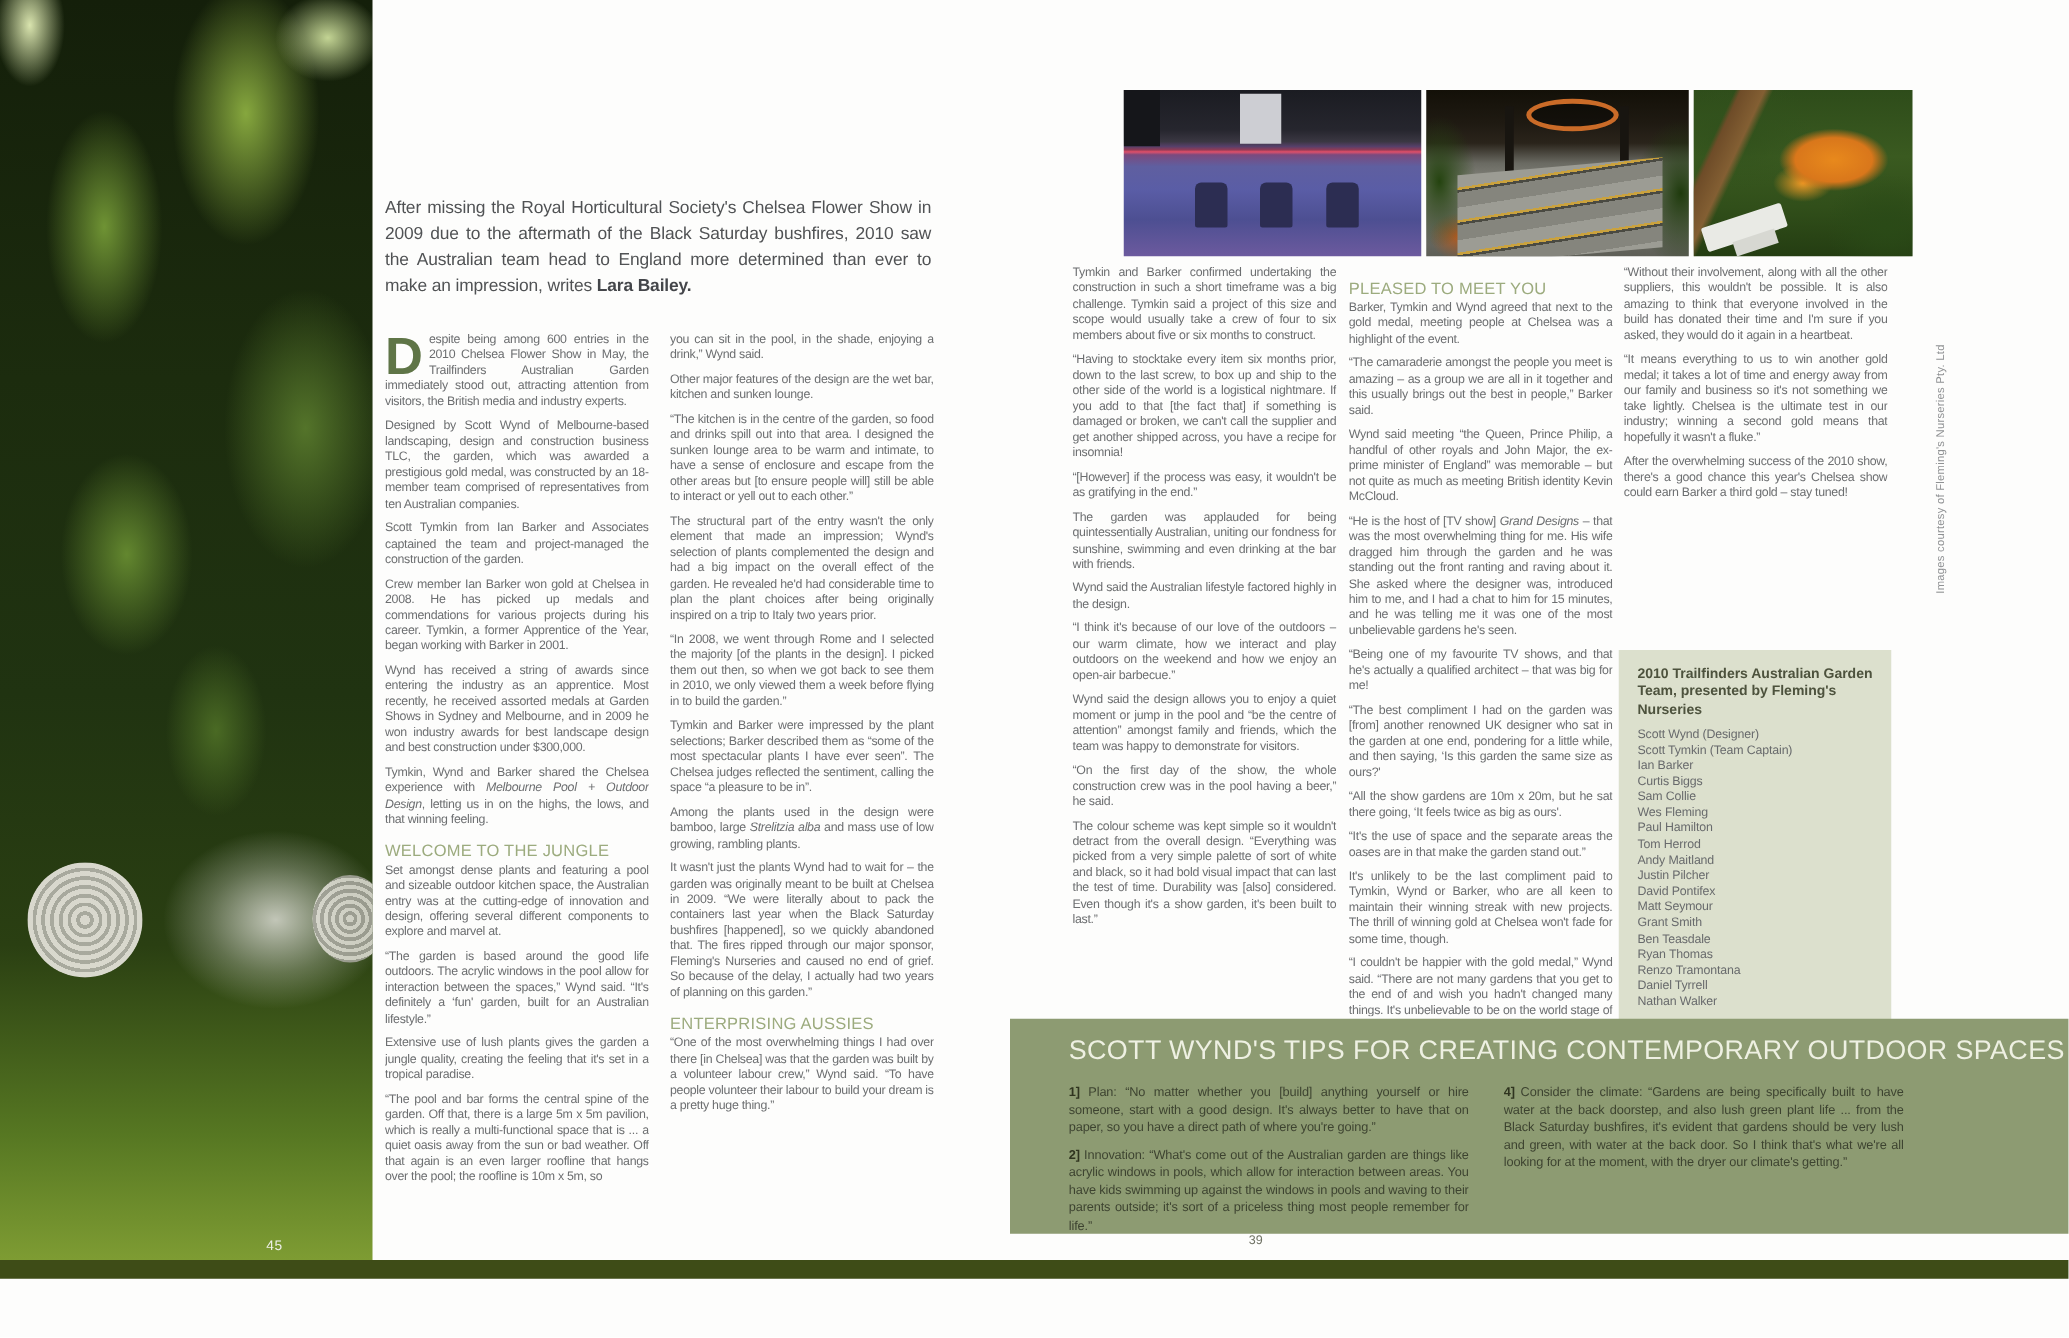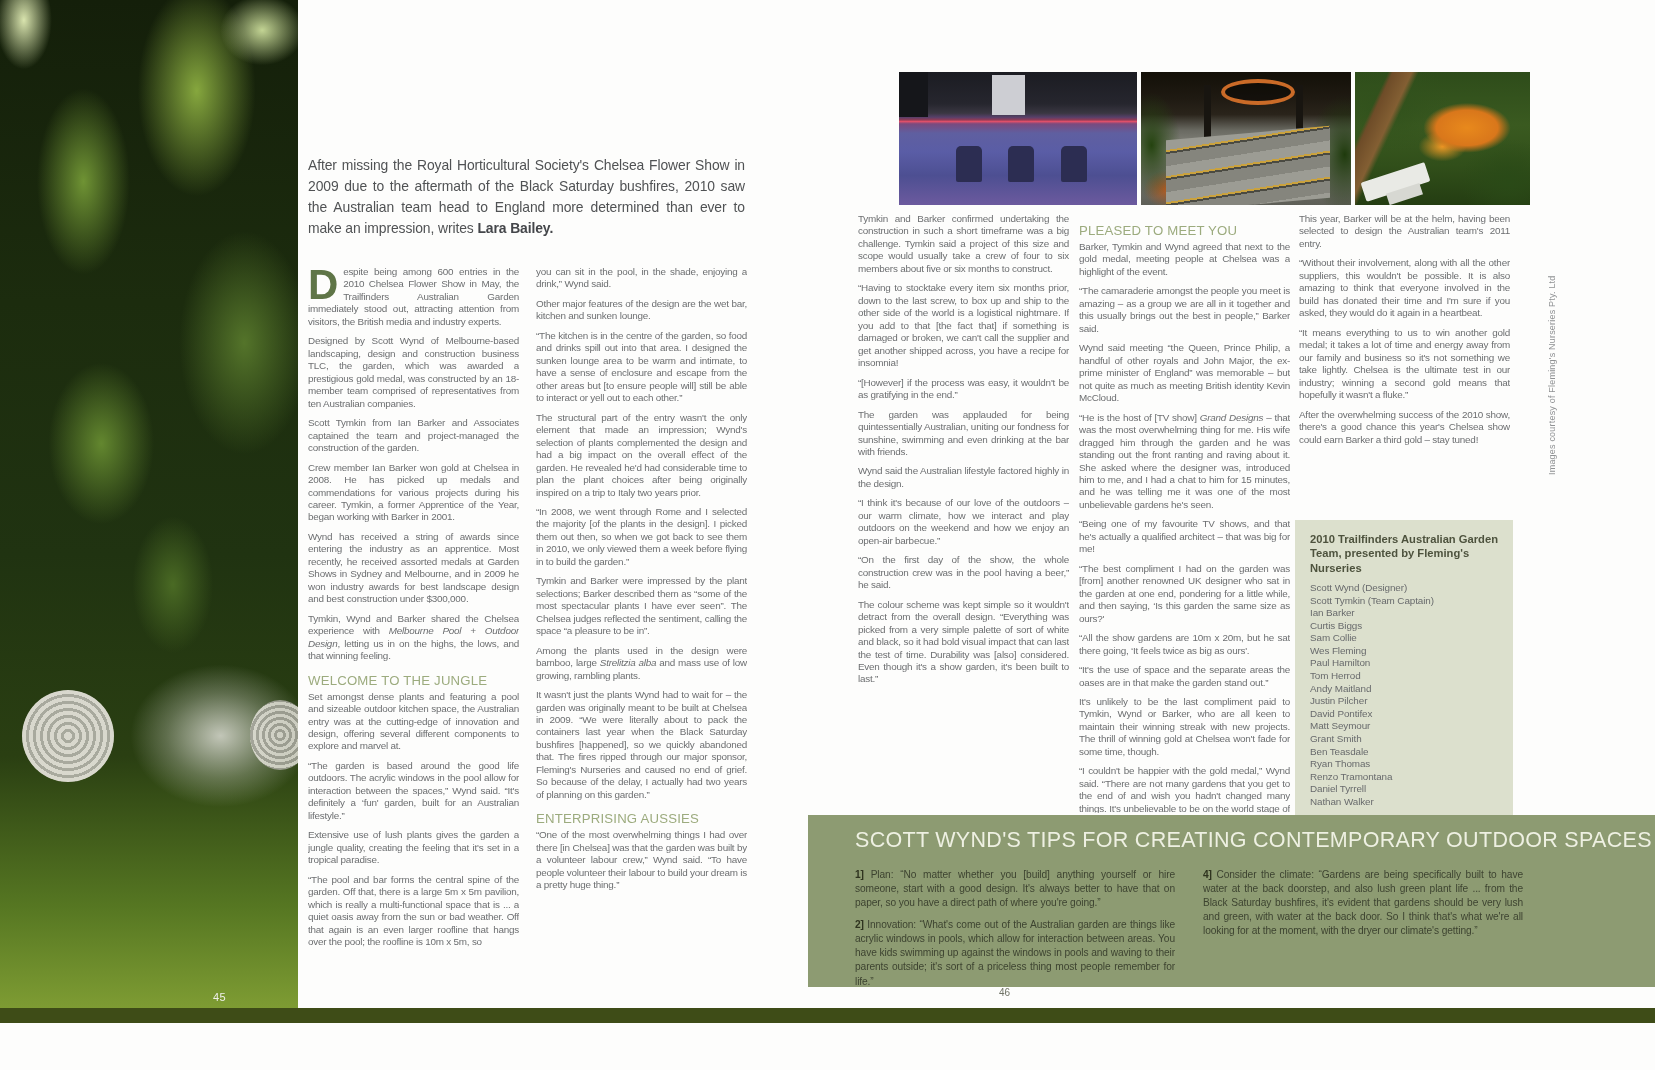--- a/index.html
+++ b/index.html
@@ -157,38 +157,38 @@
 
   <div class="abs credit-vertical">Images courtesy of Fleming's Nurseries Pty. Ltd</div>
 
   <div class="abs col rcol1">
       <p class="para">Tymkin and Barker confirmed undertaking the construction in such a short timeframe was a big challenge. Tymkin said a project of this size and scope would usually take a crew of four to six members about five or six months to construct.</p>
       <p class="para">“Having to stocktake every item six months prior, down to the last screw, to box up and ship to the other side of the world is a logistical nightmare. If you add to that [the fact that] if something is damaged or broken, we can't call the supplier and get another shipped across, you have a recipe for insomnia!</p>
       <p class="para">“[However] if the process was easy, it wouldn't be as gratifying in the end.”</p>
       <p class="para">The garden was applauded for being quintessentially Australian, uniting our fondness for sunshine, swimming and even drinking at the bar with friends.</p>
       <p class="para">Wynd said the Australian lifestyle factored highly in the design.</p>
       <p class="para">“I think it's because of our love of the outdoors – our warm climate, how we interact and play outdoors on the weekend and how we enjoy an open-air barbecue.”</p>
+      <p class="para">Wynd said the design allows you to enjoy a quiet moment or jump in the pool and “be the centre of attention” amongst family and friends, which the team was happy to demonstrate for visitors.</p>
       <p class="para">“On the first day of the show, the whole construction crew was in the pool having a beer,” he said.</p>
       <p class="para">The colour scheme was kept simple so it wouldn't detract from the overall design. “Everything was picked from a very simple palette of sort of white and black, so it had bold visual impact that can last the test of time. Durability was [also] considered. Even though it's a show garden, it's been built to last.”</p>
     </div>
   <div class="abs col rcol2">
       <h3 class="heading">PLEASED TO MEET YOU</h3>
       <p class="para">Barker, Tymkin and Wynd agreed that next to the gold medal, meeting people at Chelsea was a highlight of the event.</p>
       <p class="para">“The camaraderie amongst the people you meet is amazing – as a group we are all in it together and this usually brings out the best in people,” Barker said.</p>
       <p class="para">Wynd said meeting “the Queen, Prince Philip, a handful of other royals and John Major, the ex-prime minister of England” was memorable – but not quite as much as meeting British identity Kevin McCloud.</p>
       <p class="para">“He is the host of [TV show] <i>Grand Designs</i> – that was the most overwhelming thing for me. His wife dragged him through the garden and he was standing out the front ranting and raving about it. She asked where the designer was, introduced him to me, and I had a chat to him for 15 minutes, and he was telling me it was one of the most unbelievable gardens he's seen.</p>
       <p class="para">“Being one of my favourite TV shows, and that he's actually a qualified architect – that was big for me!</p>
       <p class="para">“The best compliment I had on the garden was [from] another renowned UK designer who sat in the garden at one end, pondering for a little while, and then saying, ‘Is this garden the same size as ours?'</p>
       <p class="para">“All the show gardens are 10m x 20m, but he sat there going, ‘It feels twice as big as ours'.</p>
       <p class="para">“It's the use of space and the separate areas the oases are in that make the garden stand out.”</p>
       <p class="para">It's unlikely to be the last compliment paid to Tymkin, Wynd or Barker, who are all keen to maintain their winning streak with new projects. The thrill of winning gold at Chelsea won't fade for some time, though.</p>
       <p class="para">“I couldn't be happier with the gold medal,” Wynd said. “There are not many gardens that you get to the end of and wish you hadn't changed many things. It's unbelievable to be on the world stage of horticulture and pick up a gold.”</p>
     </div>
   <div class="abs col rcol3">
-      <p class="para">This year, Barker will be at the helm, having been selected to design the Australian team's 2011 entry.</p>
       <p class="para">“Without their involvement, along with all the other suppliers, this wouldn't be possible. It is also amazing to think that everyone involved in the build has donated their time and I'm sure if you asked, they would do it again in a heartbeat.</p>
       <p class="para">“It means everything to us to win another gold medal; it takes a lot of time and energy away from our family and business so it's not something we take lightly. Chelsea is the ultimate test in our industry; winning a second gold means that hopefully it wasn't a fluke.”</p>
       <p class="para">After the overwhelming success of the 2010 show, there's a good chance this year's Chelsea show could earn Barker a third gold – stay tuned!</p>
     </div>
 
   <div class="abs team-box">
     <div class="team-title">2010 Trailfinders Australian Garden Team, presented by Fleming's Nurseries</div>
     <div>
         <div class="member">Scott Wynd (Designer)</div>
         <div class="member">Scott Tymkin (Team Captain)</div>
@@ -217,15 +217,15 @@
       <div class="tips-col">
           <p class="tip"><b>1]</b> Plan: “No matter whether you [build] anything yourself or hire someone, start with a good design. It's always better to have that on paper, so you have a direct path of where you're going.”</p>
           <p class="tip"><b>2]</b> Innovation: “What's come out of the Australian garden are things like acrylic windows in pools, which allow for interaction between areas. You have kids swimming up against the windows in pools and waving to their parents outside; it's sort of a priceless thing most people remember for life.”</p>
         </div>
       <div class="tips-col">
           <p class="tip"><b>4]</b> Consider the climate: “Gardens are being specifically built to have water at the back doorstep, and also lush green plant life ... from the Black Saturday bushfires, it's evident that gardens should be very lush and green, with water at the back door. So I think that's what we're all looking for at the moment, with the dryer our climate's getting.”</p>
         </div>
     </div>
   </div>
 
-  <div class="abs pagenum-right">46</div>
+  <div class="abs pagenum-right">39</div>
   <div class="abs bottom-bar"></div>
 </div>
 
 </body></html>

